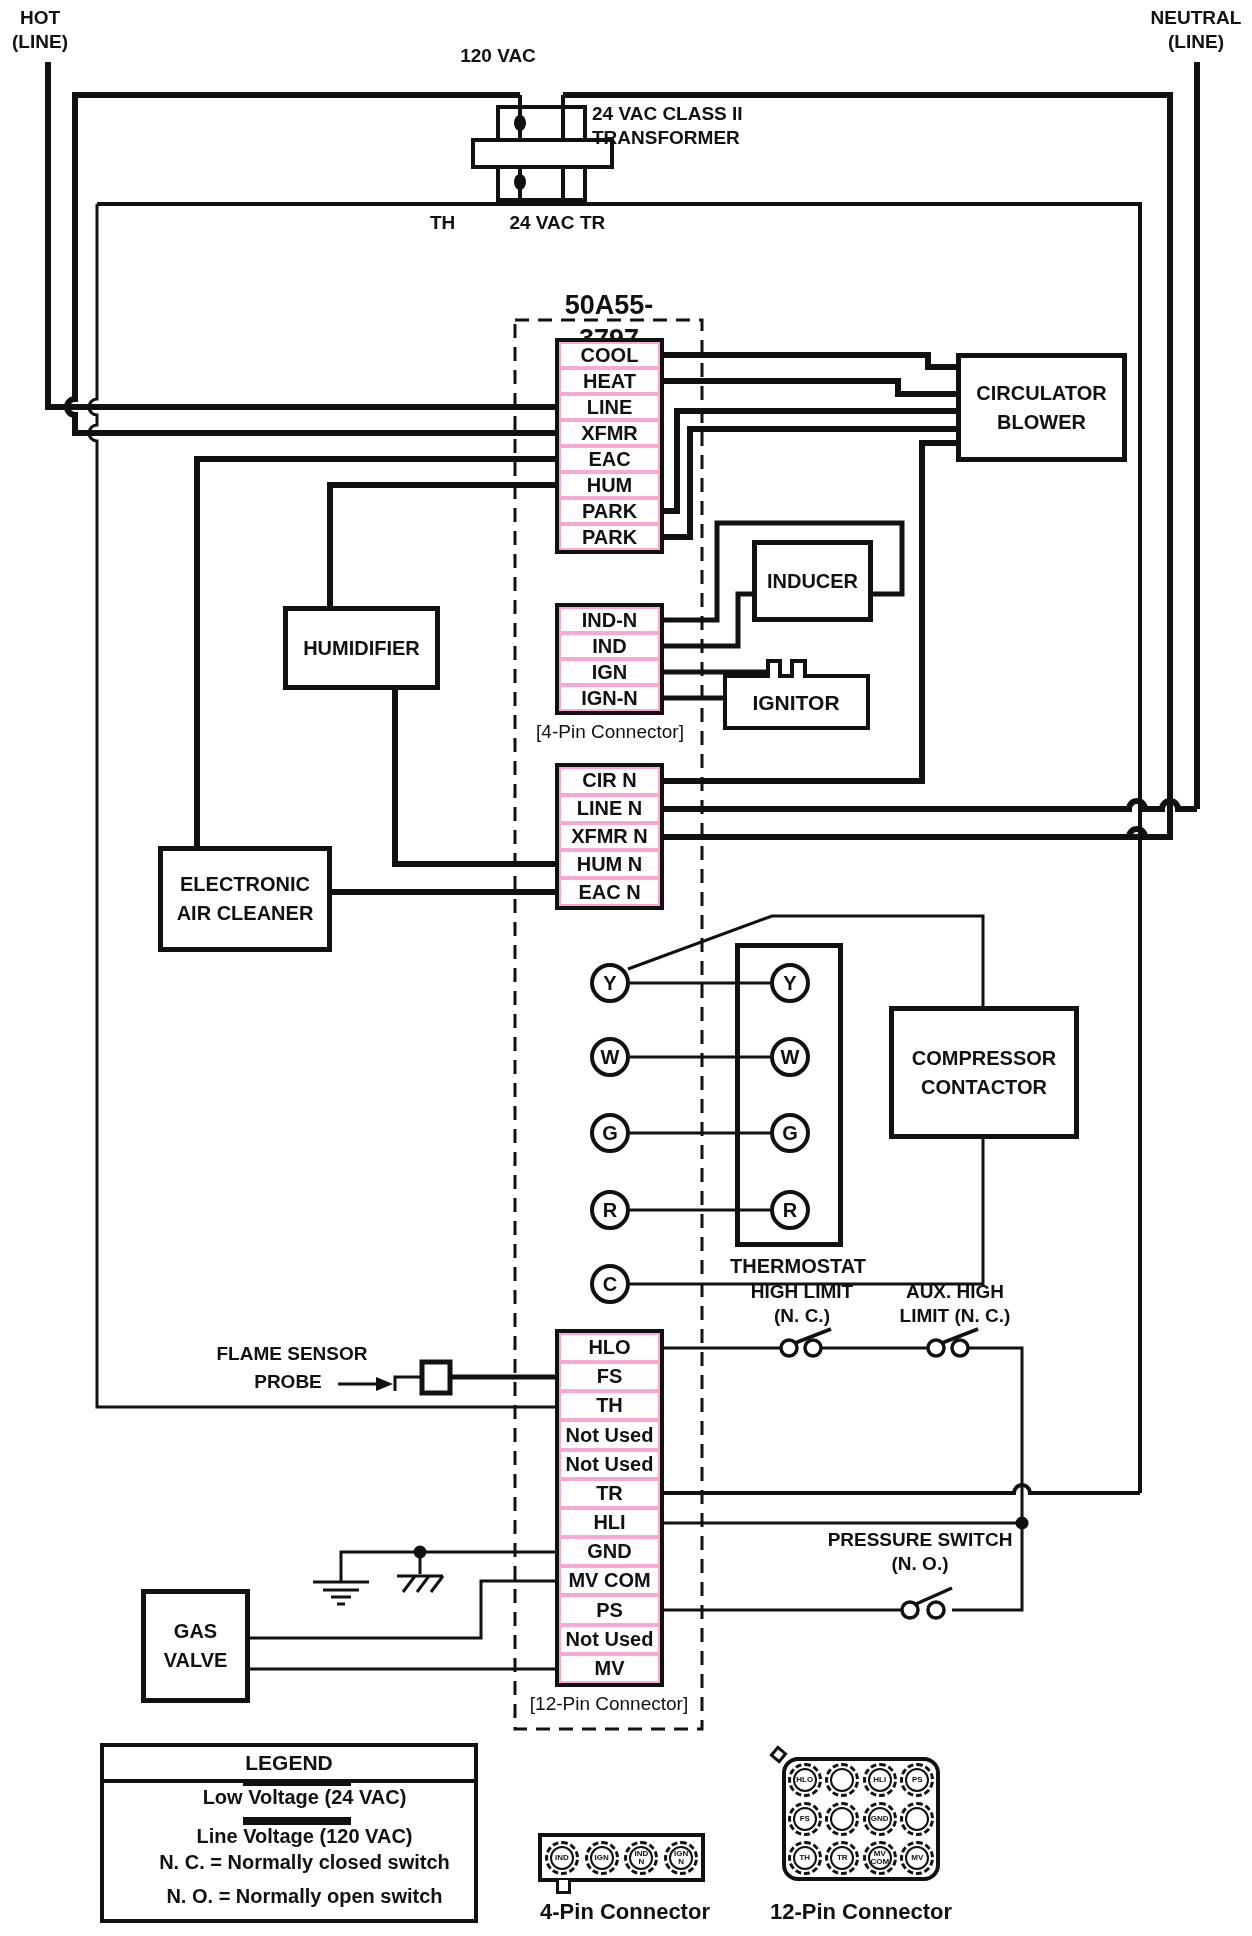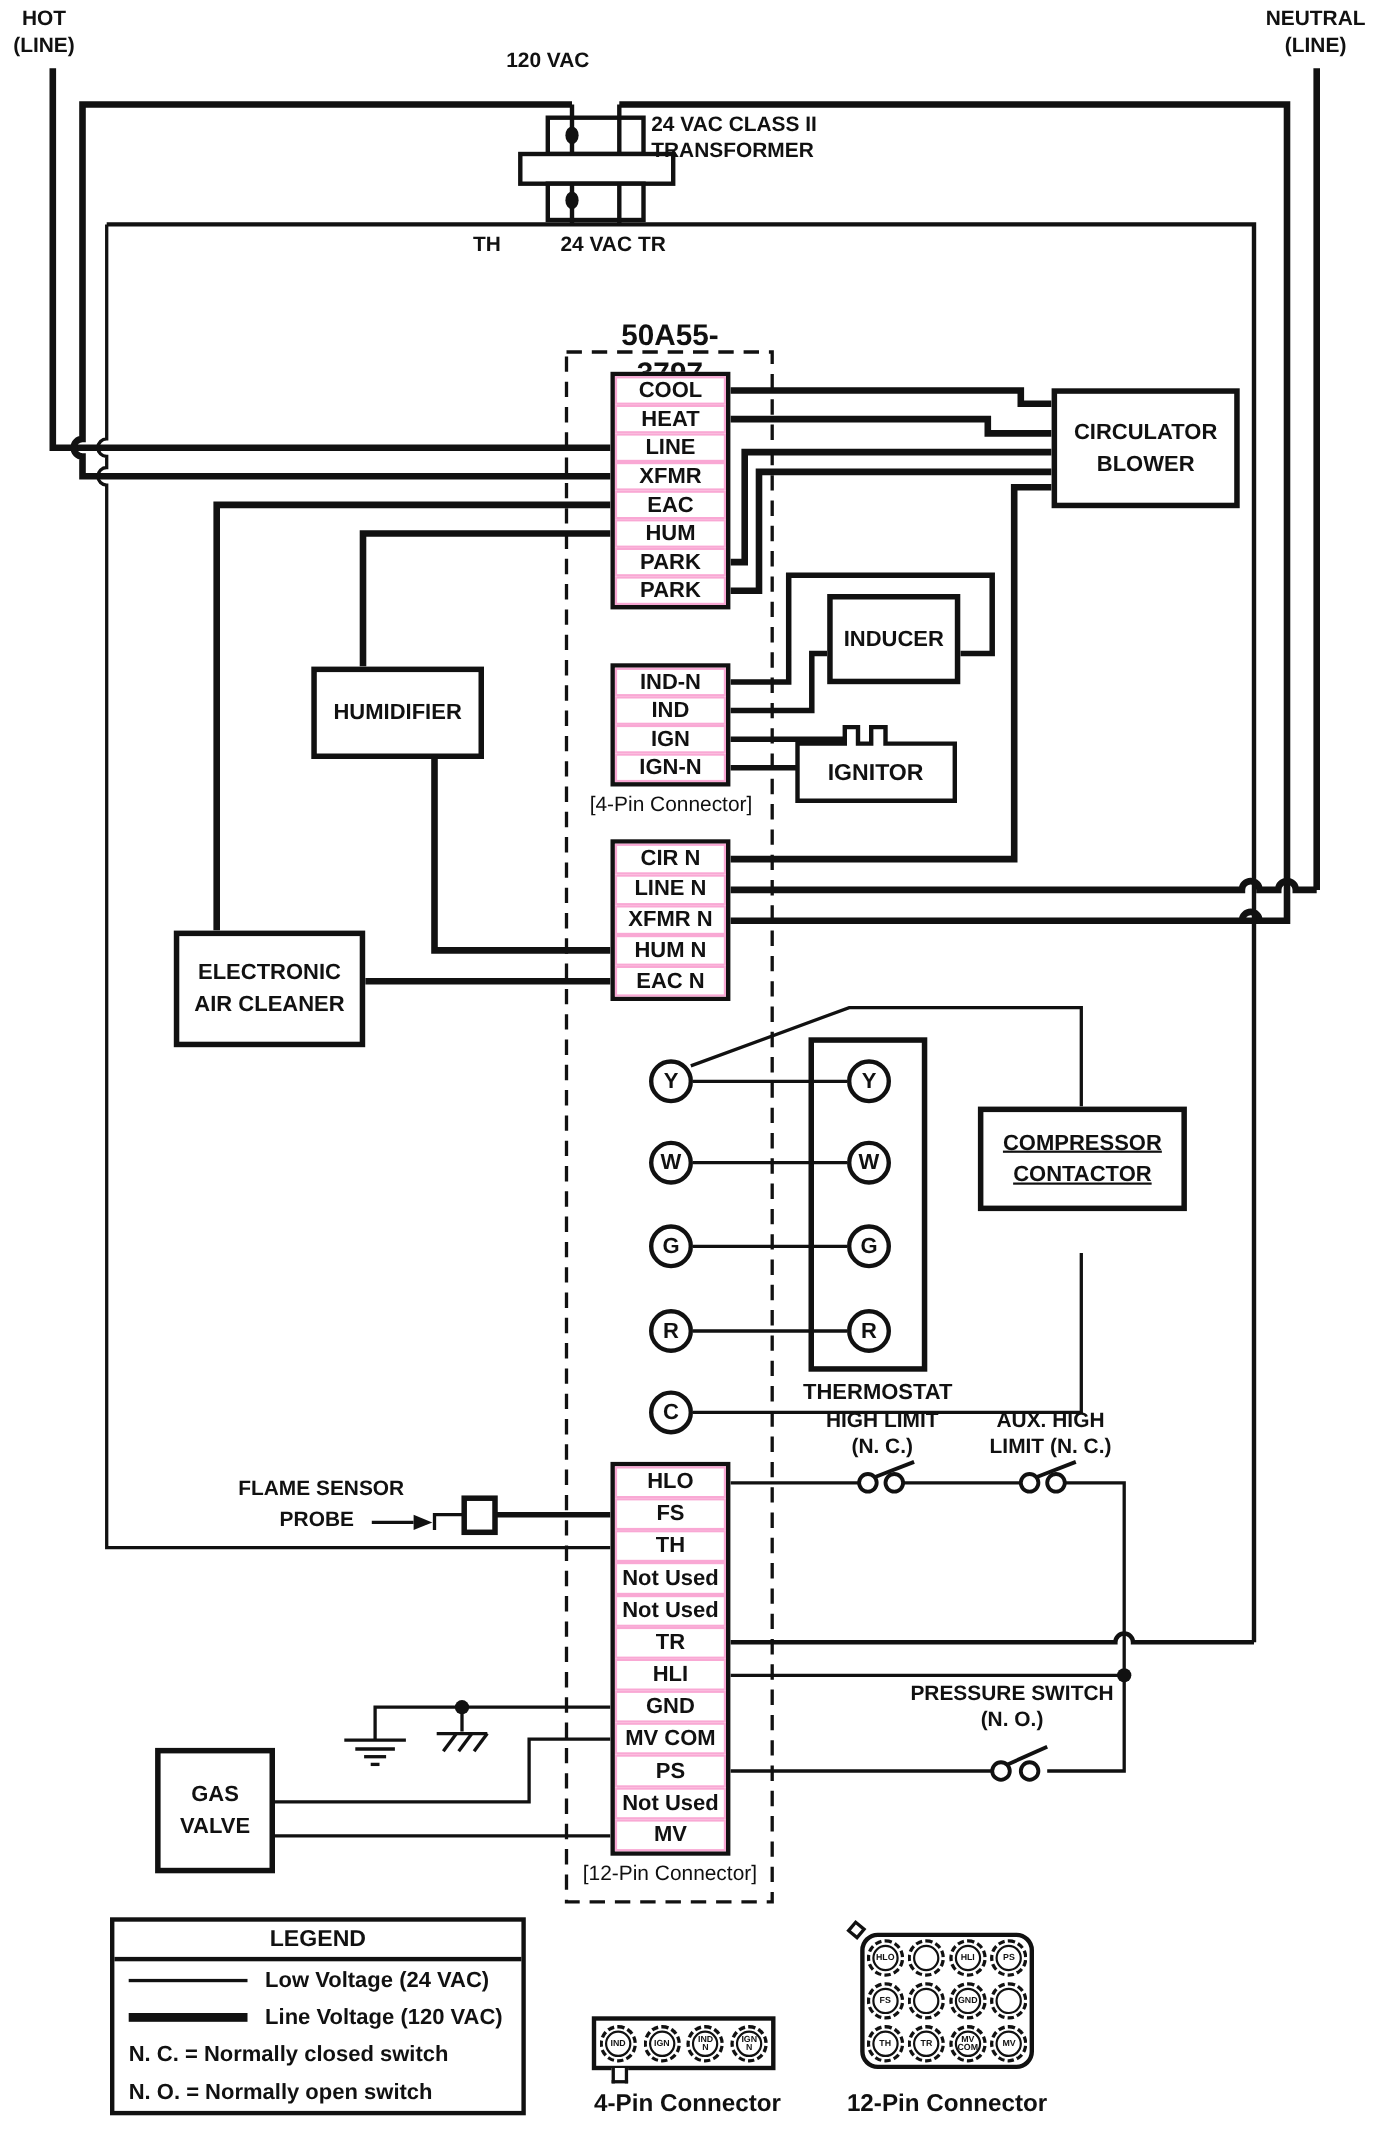--- a/index.html
+++ b/index.html
@@ -16,21 +16,21 @@
   .cell{border:2px solid #f9a8d4;display:flex;align-items:center;justify-content:center;
         font-weight:bold;font-size:20px;overflow:hidden;white-space:nowrap;}
   .term{position:absolute;width:40px;height:40px;border:4px solid #111;border-radius:50%;
         background:#fff;display:flex;align-items:center;justify-content:center;
         font-weight:bold;font-size:20px;box-sizing:border-box;}
   
   #legend{position:absolute;left:100px;top:1743px;width:378px;height:180px;border:4px solid #111;
           background:#fff;box-sizing:border-box;}
   #legend .hdr{height:32px;border-bottom:4px solid #111;display:flex;align-items:center;
                justify-content:center;font-weight:bold;font-size:21px;}
-  #legend .row{display:flex;align-items:center;height:34px;padding-left:13px;font-weight:bold;font-size:20px;}
+  #legend .row{display:flex;align-items:center;height:34px;padding-left:31px;font-weight:bold;font-size:20px;flex-direction:column;}
   .sampleThin{width:108px;height:3px;background:#111;margin-right:16px;}
   .sampleThick{width:108px;height:8px;background:#111;margin-right:16px;}
   
   .conn-pin{position:relative;width:34px;height:34px;border:3px dashed #111;border-radius:50%;
             display:flex;align-items:center;justify-content:center;box-sizing:border-box;background:#fff;}
   .conn-pin .in{width:24px;height:24px;border:2px solid #111;border-radius:50%;display:flex;
             align-items:center;justify-content:center;font-weight:bold;font-size:8px;line-height:1;
             text-align:center;box-sizing:border-box;word-spacing:100vw;}
   .sq::before{content:"";position:absolute;left:-5px;top:-4px;width:38px;height:38px;
               border:3px solid #111;z-index:-1;}
@@ -216,21 +216,21 @@
     <span>INDUCER</span>
   </div>
   <div class="lbl ctr" style="left:736px;top:690px;width:120px;font-size:21px;">IGNITOR</div>
   <div class="box" style="left:283px;top:606px;width:157px;height:84px;">
     <span>HUMIDIFIER</span>
   </div>
   <div class="box" style="left:158px;top:846px;width:174px;height:106px;">
     <span>ELECTRONIC</span>
     <span>AIR CLEANER</span>
   </div>
-  <div class="box" style="left:889px;top:1006px;width:190px;height:95px;text-decoration:underline;">
+  <div class="box" style="left:889px;top:1006px;width:190px;height:133px;">
     <span>COMPRESSOR</span>
     <span>CONTACTOR</span>
   </div>
   <div class="box" style="left:141px;top:1589px;width:109px;height:114px;">
     <span>GAS</span>
     <span>VALVE</span>
   </div>
 
   <div class="frame" style="left:735px;top:943px;width:108px;height:304px;"></div>
   <div class="lbl ctr" style="left:688px;top:1254px;width:220px;font-size:20px;">THERMOSTAT</div>

